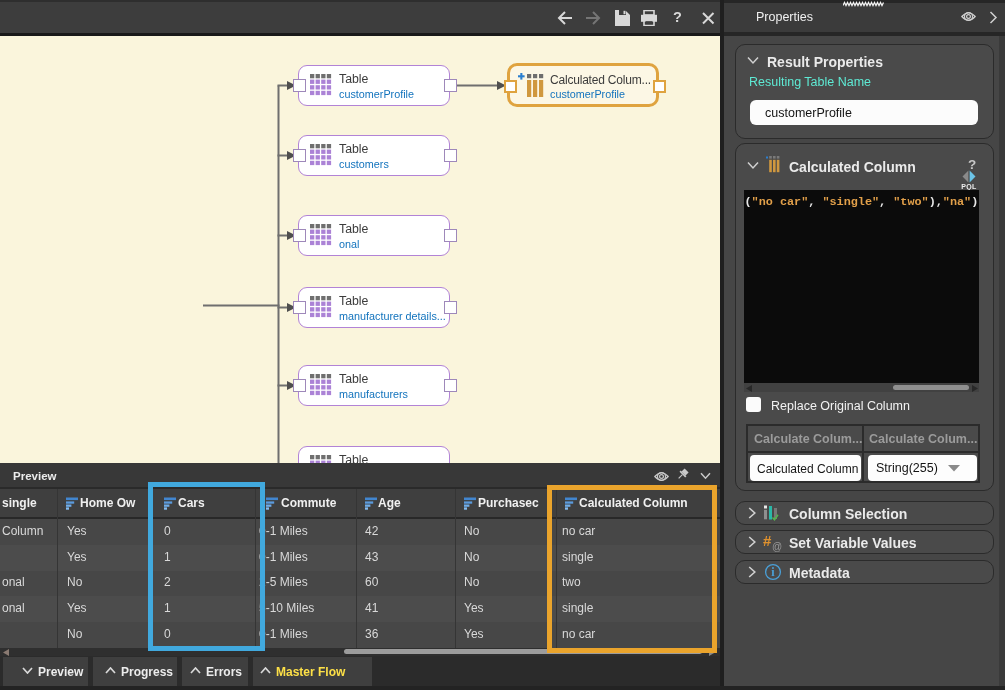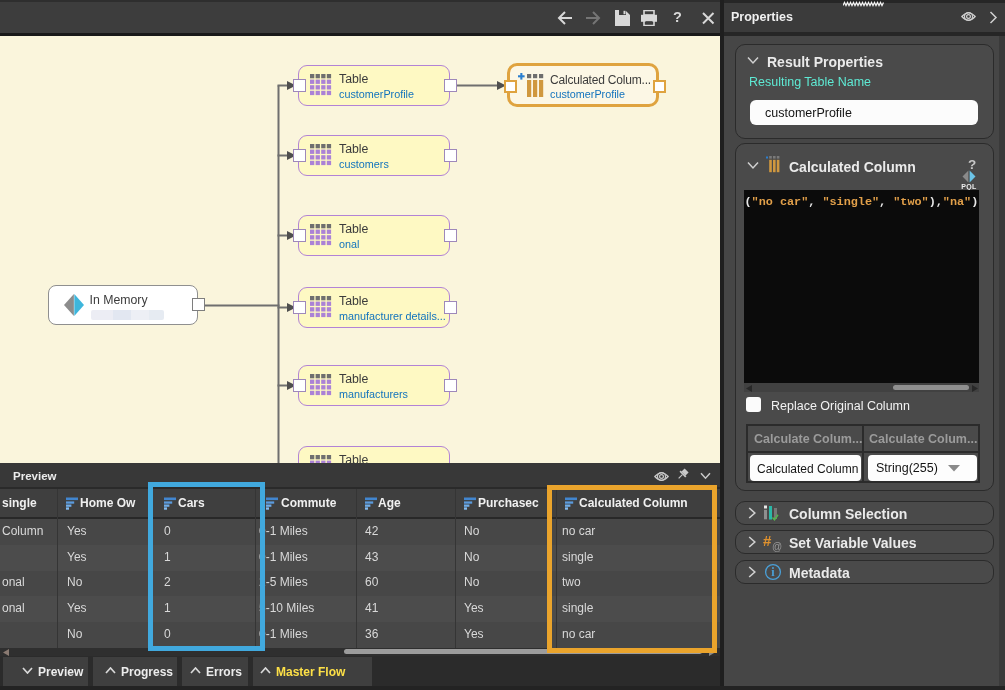--- a/index.html
+++ b/index.html
@@ -1,20 +1,20 @@
 <!DOCTYPE html>
 <html><head>
 <meta charset="utf-8">
 <style>
 *{margin:0;padding:0;box-sizing:border-box}
 html,body{width:1005px;height:690px;overflow:hidden}
 body{font-family:"Liberation Sans",sans-serif;background:#454545}
 .a{position:absolute}
 #root{position:relative;width:1005px;height:690px}
-.node{width:152px;height:41px;background:#fef9c3;border:1.5px solid #b283d6;border-radius:9px;z-index:3}
+.node{width:152px;height:41px;background:#ffffff;border:1.5px solid #b283d6;border-radius:9px;z-index:3}
 .port{width:13px;height:13px;background:#fff;border:1.5px solid #9e88ba;z-index:4}
 .nt{font-size:12.3px;color:#3c3c3c;white-space:nowrap}
 .ns{font-size:10.8px;color:#1273bd;white-space:nowrap}
 .hdtxt{font-size:12px;font-weight:bold;color:#f0f0f0;white-space:nowrap}
 .valtxt{font-size:12px;color:#d9d9d9;white-space:nowrap}
 .sep{width:1px;background:#353535}
 .secbox{background:#4a4a4a;border:1.5px solid #2b2b2b;border-radius:10px}
 .sechd{font-size:14px;font-weight:bold;color:#eaeaea;white-space:nowrap}
 </style>
 </head>
@@ -220,29 +220,20 @@
           <rect x="16.8" y="0" width="4.3" height="4.3"></rect>
         </g>
         <g fill="#ab82d6">
           <rect x="0" y="5.6" width="4.3" height="4.3"></rect>
           <rect x="5.6" y="5.6" width="4.3" height="4.3"></rect>
           <rect x="11.2" y="5.6" width="4.3" height="4.3"></rect>
           <rect x="16.8" y="5.6" width="4.3" height="4.3"></rect>
         </g>
       </svg>
   <div class="a nt" style="left:40px;top:6px">Table</div>
-</div>
-<div class="a" style="left:47.5px;top:285px;width:150px;height:40px;background:#fff;border:1.5px solid #8f8f8f;border-radius:8px;z-index:3">
-  <svg class="a" style="left:15px;top:8px" width="20" height="22" viewBox="0 0 20 22">
-        <polygon points="9.9,0 0,11 9.9,22" fill="#8c8c8c"></polygon>
-        <polygon points="10.3,0 20,11 10.3,22" fill="#3eb6dc"></polygon>
-      </svg>
-  <div class="a nt" style="left:41px;top:6.5px">In Memory</div>
-  <div class="a" style="left:42px;top:23.5px;width:73px;height:10px;border-radius:2px;background:linear-gradient(90deg,#ecedf4 0 30%,#e2e7f1 30% 55%,#edeff5 55% 80%,#e6ebf2 80%)"></div>
-  <div class="a port" style="right:-8.5px;top:12px;border-color:#7e7e7e"></div>
 </div>
 <div class="a" style="left:507px;top:63px;width:152px;height:44px;background:#fcf7e5;border:3.5px solid #dfa33f;border-radius:10px;z-index:3">
   <svg class="a" style="left:8px;top:7px" width="28" height="26" viewBox="0 0 28 26">
         <g fill="#2a7fd0">
           <rect x="2.3" y="0" width="2.1" height="6.6"></rect>
           <rect x="0" y="2.25" width="6.6" height="2.1"></rect>
         </g>
         <g fill="#6e6e6e">
           <rect x="9" y="1" width="4.2" height="4.2"></rect>
           <rect x="15" y="1" width="4.2" height="4.2"></rect>
@@ -397,21 +388,21 @@
         <polyline points="1,6 5.5,1 10,6" fill="none" stroke="#d8d8d8" stroke-width="1.7"></polyline>
       </svg>
   <div class="a" style="left:276px;top:201.5px;font-size:12px;font-weight:bold;color:#fde047">Master Flow</div>
 </div>
 <div class="a" style="left:147.5px;top:482px;width:117.5px;height:169px;border:5.5px solid #41a9de;z-index:6"></div>
 <div class="a" style="left:546.5px;top:484.5px;width:170.5px;height:168px;border:5.5px solid #eaa42c;z-index:6"></div>
 
 <div class="a" style="left:724px;top:0;width:281px;height:690px;background:#464646"></div>
 <div class="a" style="left:724px;top:0;width:281px;height:2.5px;background:#262626"></div>
 <div class="a" style="left:724px;top:2.5px;width:281px;height:29px;background:#3b3b3b"></div>
-<div class="a" style="left:731px;top:10px;font-size:12.5px;font-weight:bold;color:#f0f0f0">Properties</div>
+<div class="a" style="left:756px;top:10px;font-size:12.5px;font-weight:normal;color:#f0f0f0">Properties</div>
 <svg class="a" style="left:961px;top:10px" width="15" height="13" viewBox="0 0 15 13">
       <path d="M0.8 6.5 Q7.5 -0.8 14.2 6.5 Q7.5 13.8 0.8 6.5 Z" fill="none" stroke="#cfcfcf" stroke-width="1.2"></path>
       <circle cx="7.5" cy="6.5" r="4" fill="none" stroke="#cfcfcf" stroke-width="1.2"></circle>
       <circle cx="7.5" cy="6.5" r="1.9" fill="none" stroke="#cfcfcf" stroke-width="1.2"></circle>
     </svg>
 <svg class="a" style="left:989px;top:11px" width="9" height="13" viewBox="0 0 9 13">
       <polyline points="1.5,1 7,6.5 1.5,12" fill="none" stroke="#d0d0d0" stroke-width="1.5"></polyline>
     </svg>
 <div class="a" style="left:724px;top:31.5px;width:281px;height:4px;background:#262626"></div>
 <svg class="a" style="left:843px;top:1px" width="42" height="6" viewBox="0 0 42 6">

